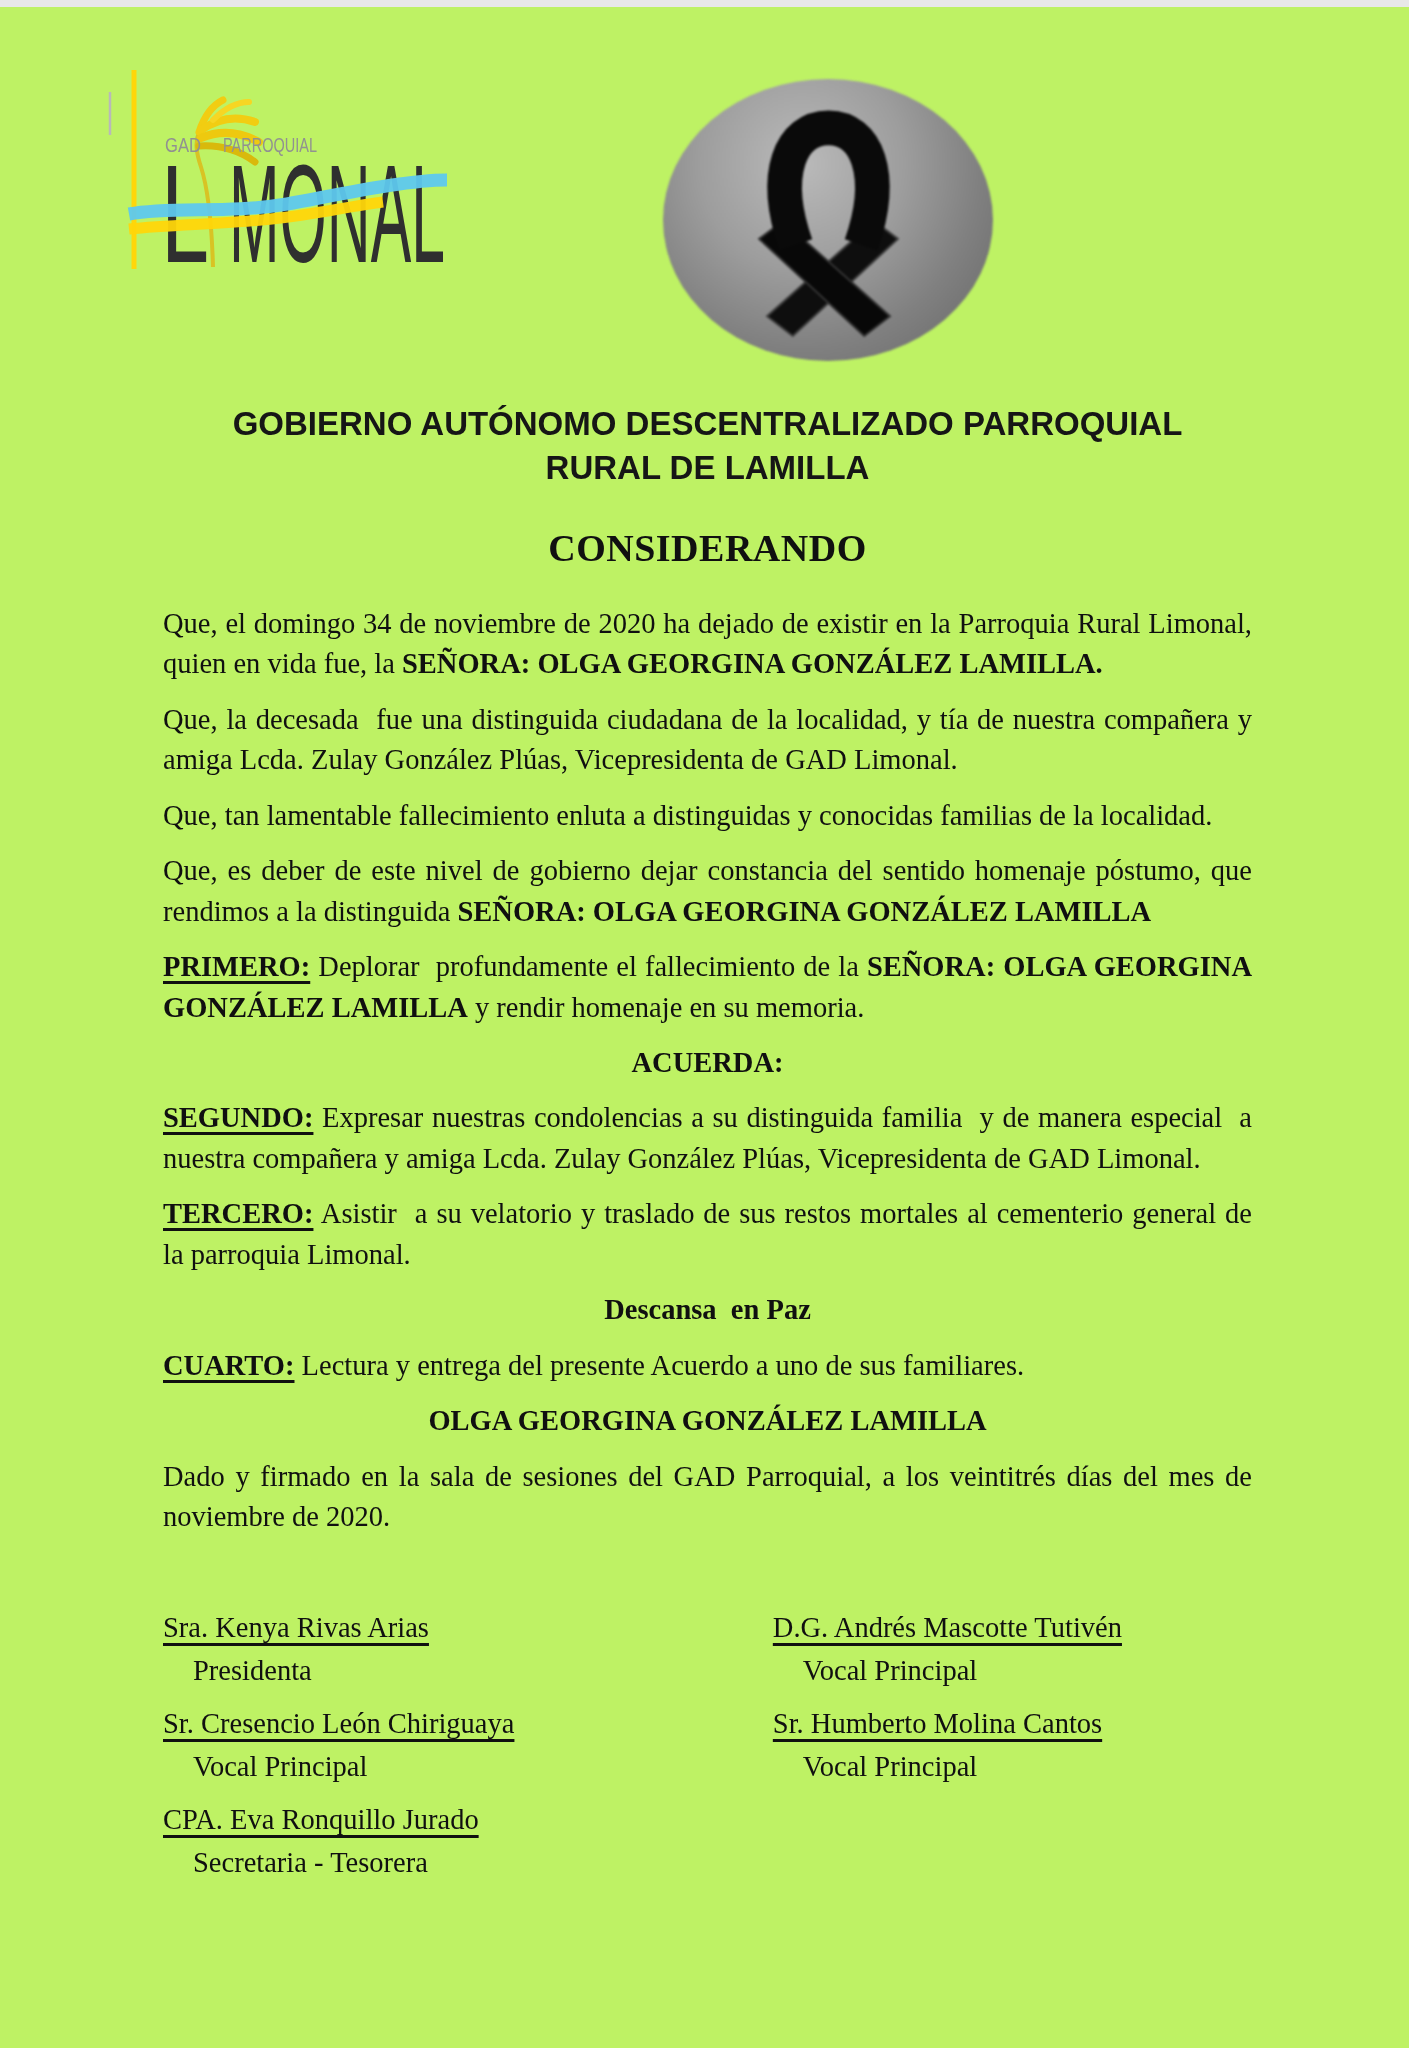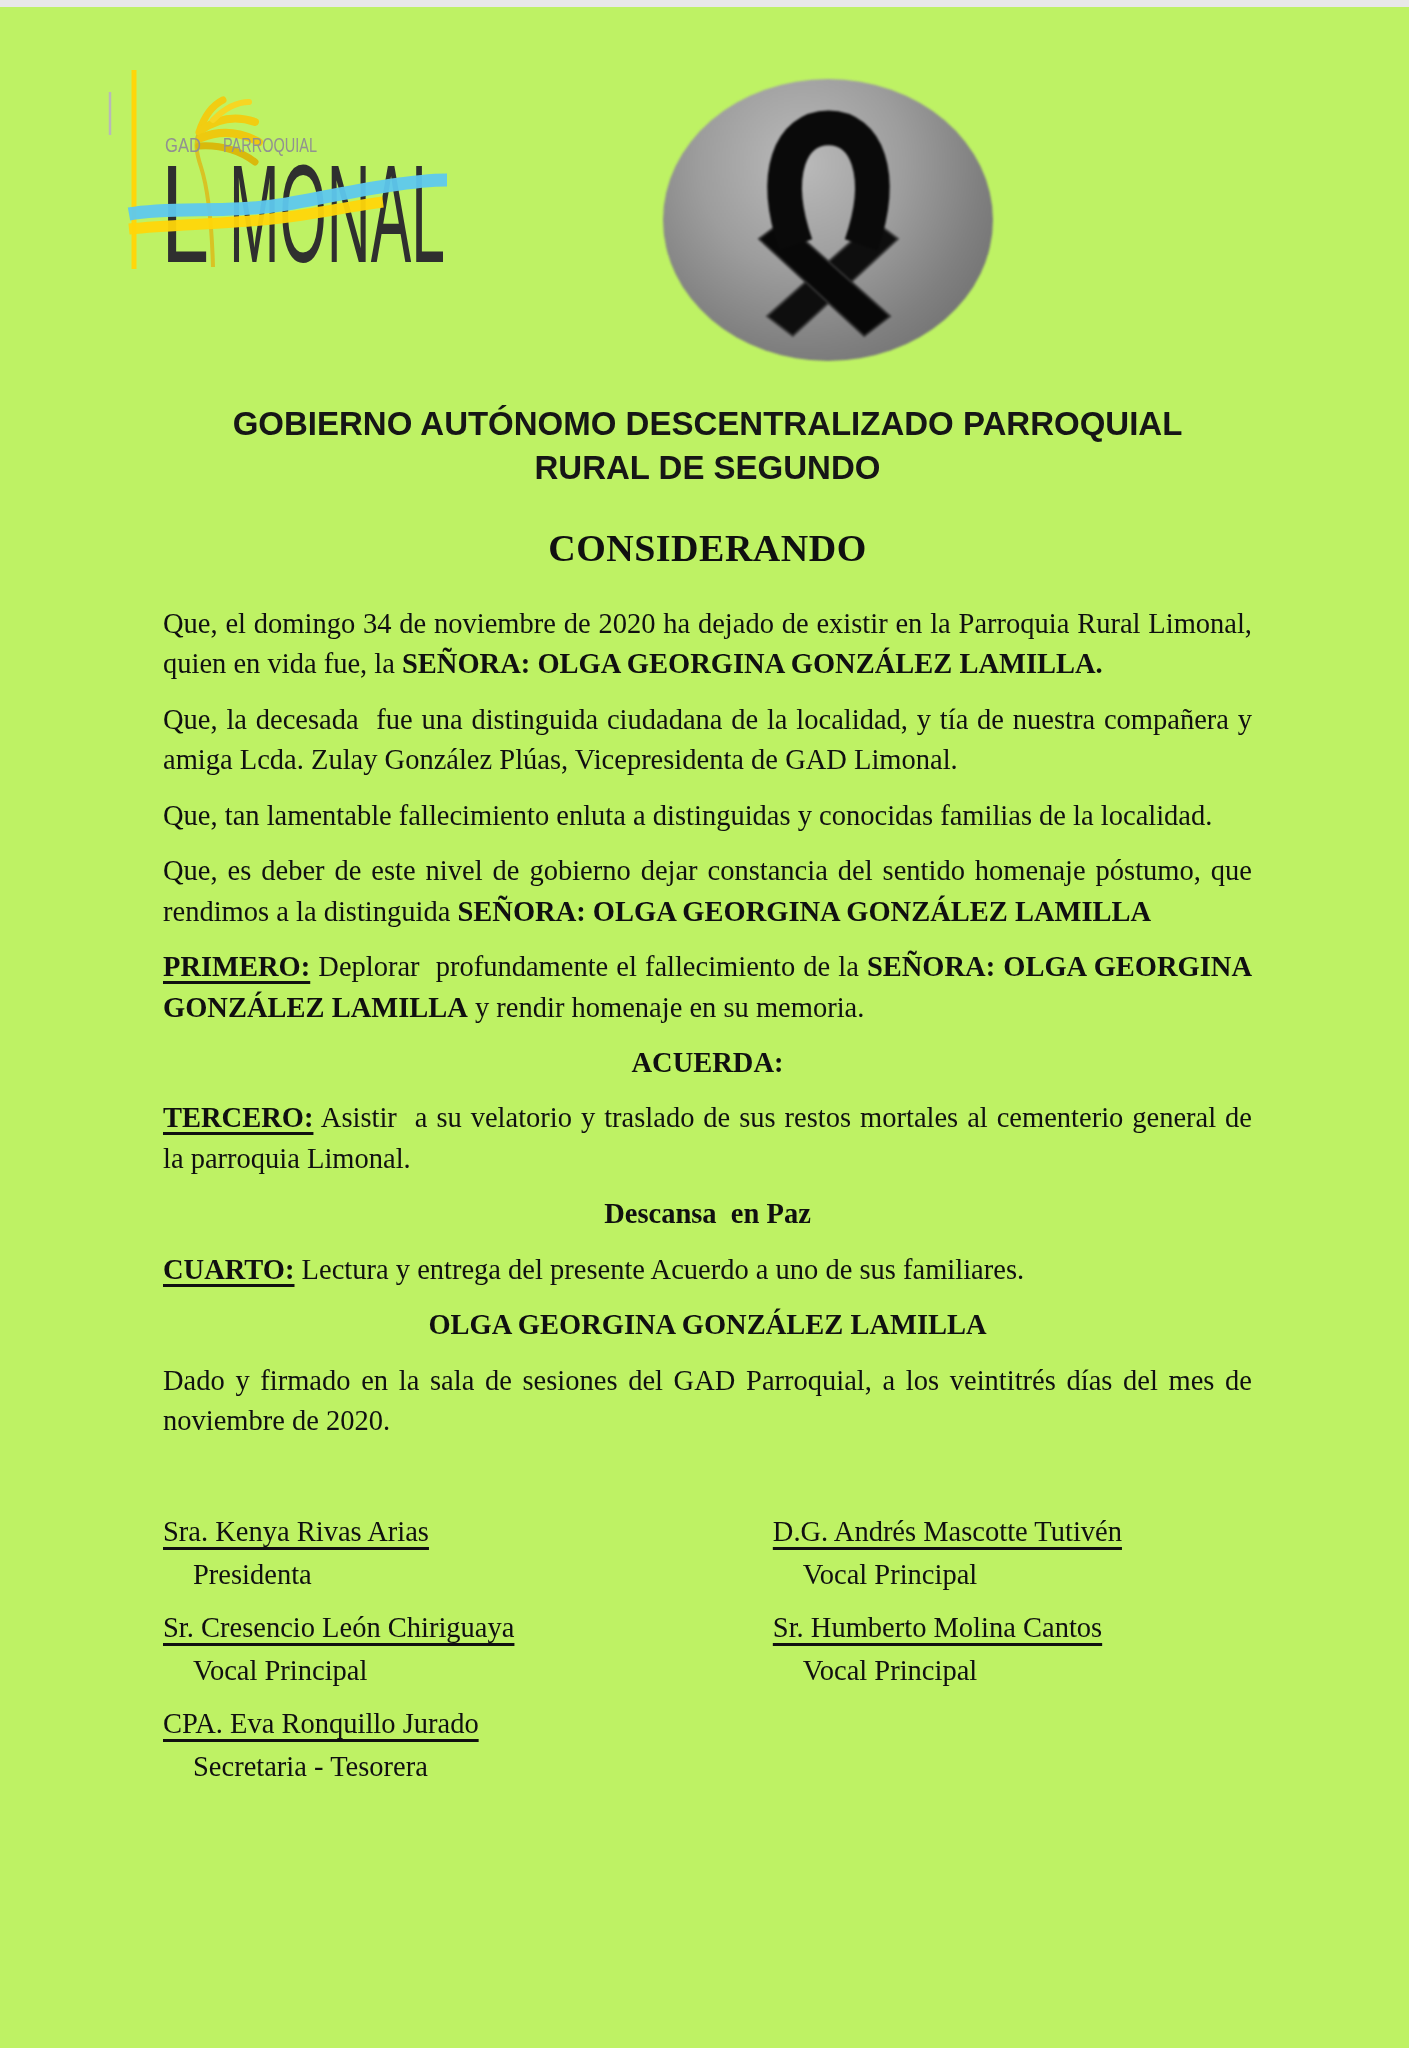--- a/index.html
+++ b/index.html
@@ -91,32 +91,33 @@
 
       <path d="M54,116 L162,212 L136,232 L30,134 Z" fill="#080808" stroke="#333333" stroke-width="2" data-name="ribbon-right-tail"></path>
 
       <path d="M67,140 C42,68 62,22 100,22 C138,22 158,68 133,140" fill="none" stroke="#0a0a0a" stroke-width="35" data-name="ribbon-loop"></path>
     </svg>
   </figure>
 
   <main class="content" data-name="document-content">
     <h1 class="title" data-name="document-title">
       <span class="tline" data-name="title-line-1">GOBIERNO AUTÓNOMO DESCENTRALIZADO PARROQUIAL</span>
-      <span class="tline" data-name="title-line-2">RURAL DE SEGUNDO</span>
+      <span class="tline" data-name="title-line-2">RURAL DE LAMILLA</span>
     </h1>
 
     <h2 class="section-heading" data-name="considerando-heading">CONSIDERANDO</h2>
 
     <section data-name="document-paragraphs">
         <p class="para" data-name="recital-1"><span data-name="text-segment">Que, el domingo 34 de noviembre de 2020 ha dejado de existir en la Parroquia Rural Limonal, quien en vida fue, la </span><span class="b" data-name="text-segment">SEÑORA: OLGA GEORGINA GONZÁLEZ LAMILLA.</span></p>
         <p class="para" data-name="recital-2"><span data-name="text-segment">Que, la decesada&nbsp; fue una distinguida ciudadana de la localidad, y tía de nuestra compañera y amiga Lcda. Zulay González Plúas, Vicepresidenta de GAD Limonal.</span></p>
         <p class="para" data-name="recital-3"><span data-name="text-segment">Que, tan lamentable fallecimiento enluta a distinguidas y conocidas familias de la localidad.</span></p>
         <p class="para" data-name="recital-4"><span data-name="text-segment">Que, es deber de este nivel de gobierno dejar constancia del sentido homenaje póstumo, que rendimos a la distinguida </span><span class="b" data-name="text-segment">SEÑORA: OLGA GEORGINA GONZÁLEZ LAMILLA</span></p>
         <p class="para" data-name="resolution-primero"><span class="b u" data-name="text-segment">PRIMERO:</span><span data-name="text-segment"> Deplorar&nbsp; profundamente el fallecimiento de la </span><span class="b" data-name="text-segment">SEÑORA: OLGA GEORGINA GONZÁLEZ LAMILLA</span><span data-name="text-segment"> y rendir homenaje en su memoria.</span></p>
         <p class="para center" data-name="acuerda-heading"><span class="b" data-name="text-segment">ACUERDA:</span></p>
+        <p class="para" data-name="resolution-segundo"><span class="b u" data-name="text-segment">SEGUNDO:</span><span data-name="text-segment"> Expresar nuestras condolencias a su distinguida familia&nbsp; y de manera especial&nbsp; a nuestra compañera y amiga Lcda. Zulay González Plúas, Vicepresidenta de GAD Limonal.</span></p>
         <p class="para" data-name="resolution-tercero"><span class="b u" data-name="text-segment">TERCERO:</span><span data-name="text-segment"> Asistir&nbsp; a su velatorio y traslado de sus restos mortales al cementerio general de la parroquia Limonal.</span></p>
         <p class="para center" data-name="rest-in-peace"><span class="b" data-name="text-segment">Descansa&nbsp; en Paz</span></p>
         <p class="para" data-name="resolution-cuarto"><span class="b u" data-name="text-segment">CUARTO:</span><span data-name="text-segment"> Lectura y entrega del presente Acuerdo a uno de sus familiares.</span></p>
         <p class="para center" data-name="deceased-name"><span class="b" data-name="text-segment">OLGA GEORGINA GONZÁLEZ LAMILLA</span></p>
         <p class="para" data-name="closing"><span data-name="text-segment">Dado y firmado en la sala de sesiones del GAD Parroquial, a los veintitrés días del mes de noviembre de 2020.</span></p>
       </section>
 
     <section class="signatures" data-name="signature-block">
         <div class="sig-row" data-name="signature-row">
           <div class="sig-cell left" data-name="signature-left">

